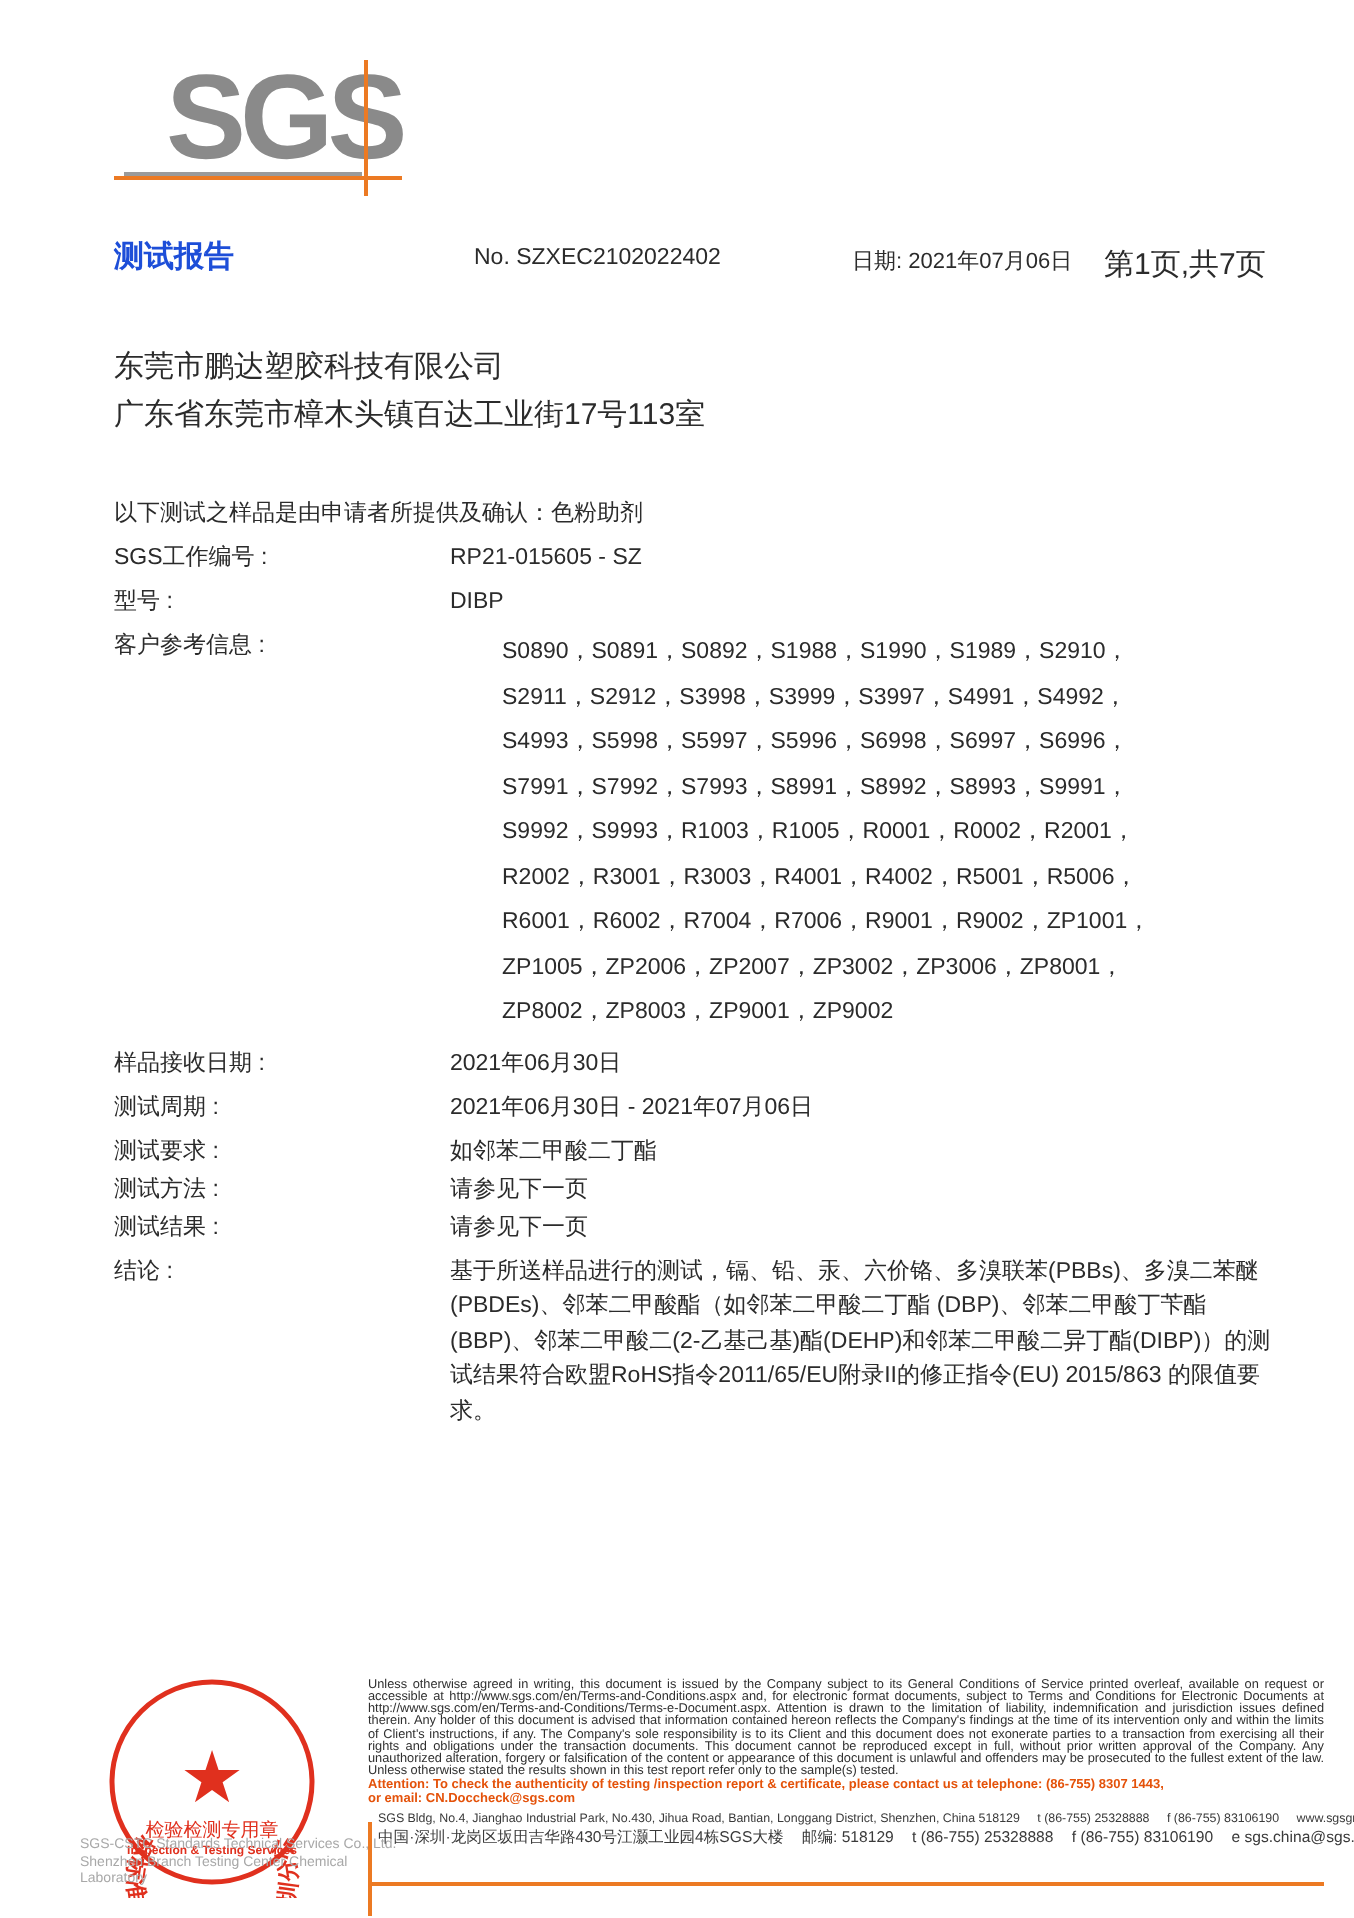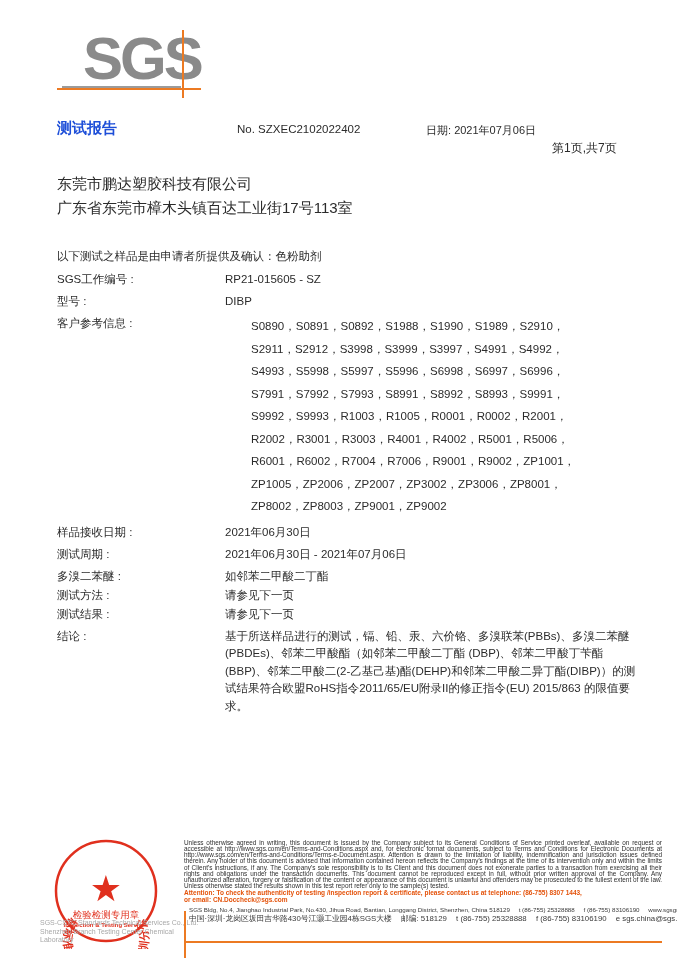--- a/index.html
+++ b/index.html
@@ -16,21 +16,21 @@
   .logo-text{position:absolute;left:83px;top:31px;font-size:60px;font-weight:bold;
     color:var(--logo-gray);letter-spacing:-3px;line-height:56px;}
   .logo-underline{position:absolute;left:62px;top:86px;width:119px;height:2px;background:#9b9b9b;}
   .mark-h-top{position:absolute;left:57px;top:88px;width:144px;height:2px;background:var(--accent-orange);}
   .mark-v-top{position:absolute;left:182px;top:30px;width:2px;height:68px;background:var(--accent-orange);}
 
   
   .title{position:absolute;left:57px;top:119px;font-size:15px;font-weight:bold;color:#1d4ed8;}
   .repno{position:absolute;left:237px;top:123px;font-size:11.5px;}
   .hdate{position:absolute;left:426px;top:123px;font-size:11px;}
-  .hpages{position:absolute;left:552px;top:140px;font-size:12px;}
+  .hpages{position:absolute;left:552px;top:123px;font-size:15px;}
 
   
   .applicant{position:absolute;left:57px;top:172px;font-size:15px;line-height:24px;}
 
   
   .intro{position:absolute;left:57px;top:249px;font-size:11.5px;}
 
   
   .fields{position:absolute;left:57px;top:271px;width:570px;font-size:11.5px;}
   .row{display:flex;margin-bottom:6px;}
@@ -106,21 +106,21 @@
       </div>
       <div class="row">
         <div class="flabel">样品接收日期 :</div>
         <div class="fvalue">2021年06月30日</div>
       </div>
       <div class="row">
         <div class="flabel">测试周期 :</div>
         <div class="fvalue">2021年06月30日 - 2021年07月06日</div>
       </div>
       <div class="row">
-        <div class="flabel">多溴二苯醚 :</div>
+        <div class="flabel">测试要求 :</div>
         <div class="fvalue">如邻苯二甲酸二丁酯</div>
       </div>
       <div class="row">
         <div class="flabel">测试方法 :</div>
         <div class="fvalue">请参见下一页</div>
       </div>
       <div class="row">
         <div class="flabel">测试结果 :</div>
         <div class="fvalue">请参见下一页</div>
       </div>

